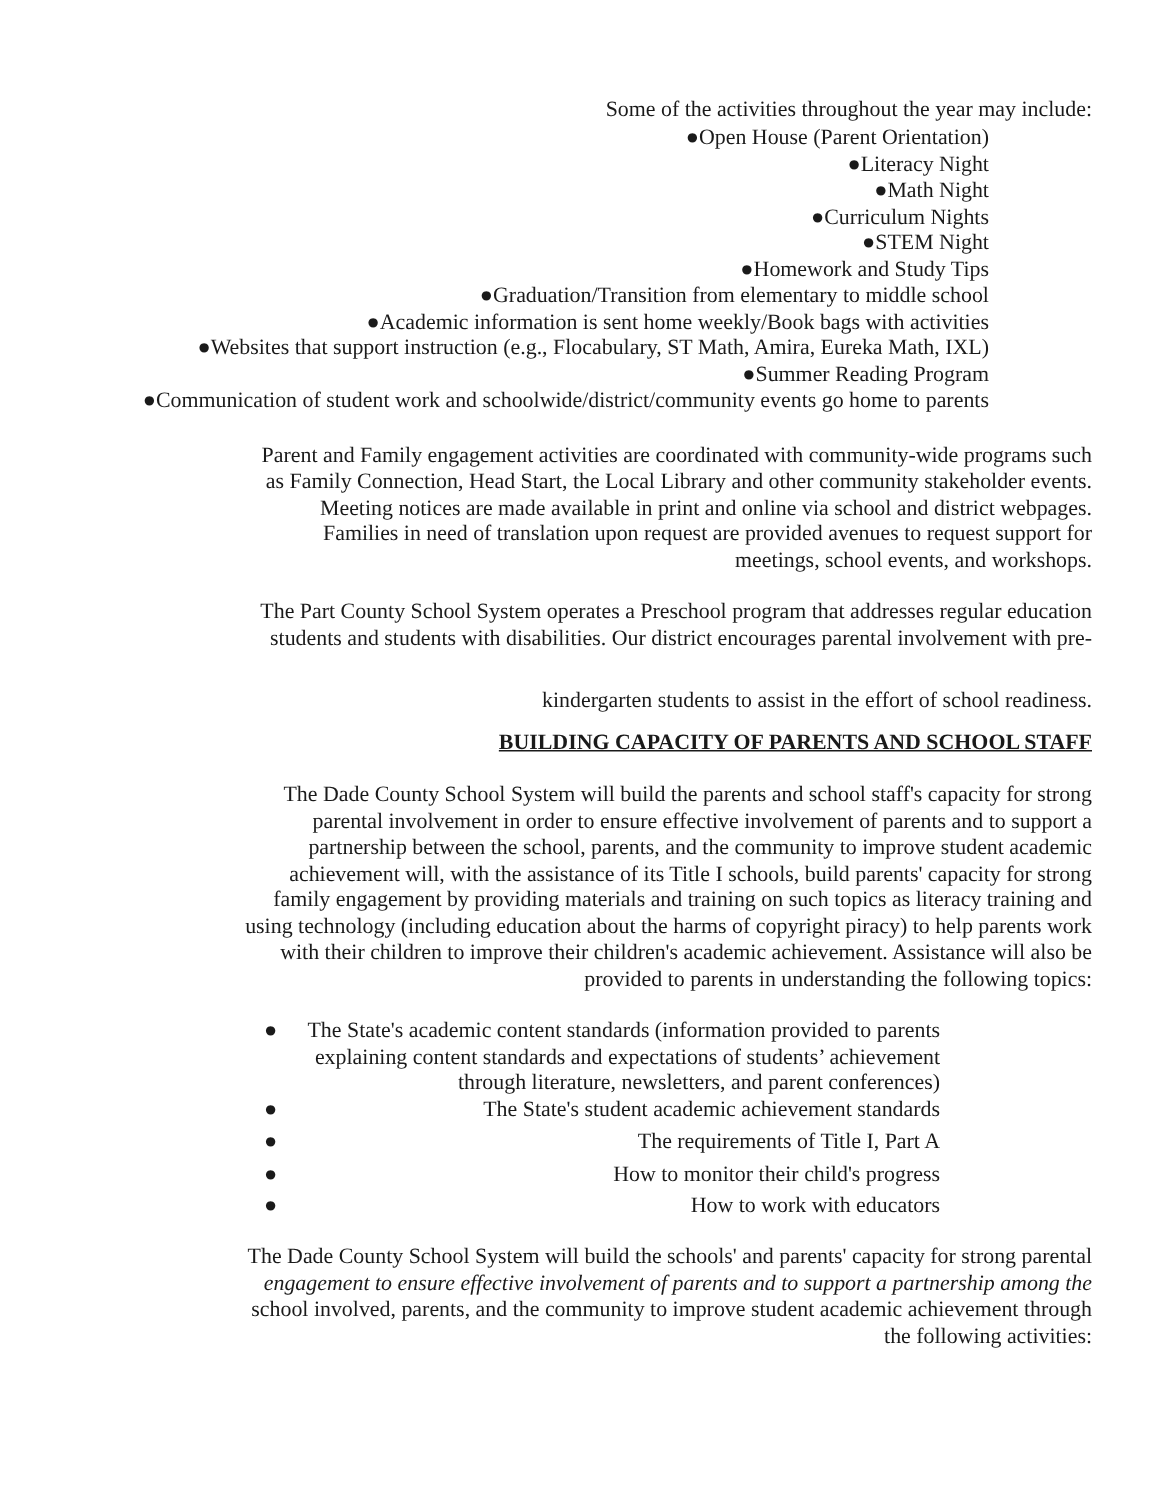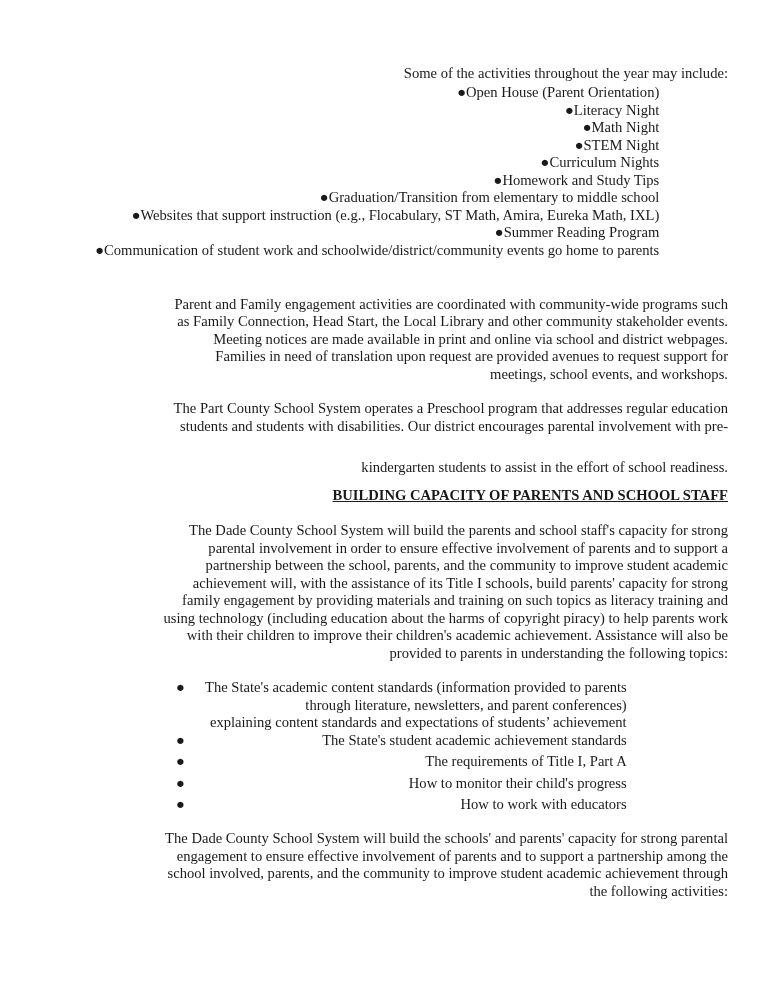--- a/index.html
+++ b/index.html
@@ -22,24 +22,25 @@
 <body>
 
 <div class="page">
 
   <p class="abs" style="top:60px;">Some of the activities throughout the year may include:</p>
 
   <ul class="bul1" style="top:80px;">
     <li><span class="dot">●</span><span>Open House (Parent Orientation)</span></li>
     <li><span class="dot">●</span><span>Literacy Night</span></li>
     <li><span class="dot">●</span><span>Math Night</span></li>
+    <li><span class="dot">●</span><span>Curriculum Nights</span></li>
     <li><span class="dot">●</span><span>STEM Night</span></li>
-    <li><span class="dot">●</span><span>Curriculum Nights</span></li>
     <li><span class="dot">●</span><span>Homework and Study Tips</span></li>
     <li><span class="dot">●</span><span>Graduation/Transition from elementary to middle school</span></li>
+    <li><span class="dot">●</span><span>Academic information is sent home weekly/Book bags with activities</span></li>
     <li><span class="dot">●</span><span>Websites that support instruction (e.g., Flocabulary, ST Math, Amira, Eureka Math, IXL)</span></li>
     <li><span class="dot">●</span><span>Summer Reading Program</span></li>
     <li><span class="dot">●</span><span>Communication of student work and schoolwide/district/community events go home to parents</span></li>
   </ul>
 
   <div>
     <p class="abs" style="top:291px;">Parent and Family engagement activities are coordinated with community-wide programs such</p>
     <p class="abs" style="top:308px;">as Family Connection, Head Start, the Local Library and other community stakeholder events.</p>
     <p class="abs" style="top:326px;">Meeting notices are made available in print and online via school and district webpages.</p>
     <p class="abs" style="top:343px;">Families in need of translation upon request are provided avenues to request support for</p>
@@ -62,22 +63,22 @@
     <p class="abs" style="top:587px;">family engagement by providing materials and training on such topics as literacy training and</p>
     <p class="abs" style="top:605px;">using technology (including education about the harms of copyright piracy) to help parents work</p>
     <p class="abs" style="top:622px;">with their children to improve their children's academic achievement. Assistance will also be</p>
     <p class="abs" style="top:640px;">provided to parents in understanding the following topics:</p>
   </div>
 
   <ul class="bul2" style="top:675px;">
     <li>
       <span class="dot2">●</span>
       <div>The State's academic content standards (information provided to parents</div>
+      <div>explaining content standards and expectations of students’ achievement</div>
       <div>through literature, newsletters, and parent conferences)</div>
-      <div>explaining content standards and expectations of students’ achievement</div>
     </li>
     <li style="margin-top:0px;">
       <span class="dot2">●</span>
       <div>The State's student academic achievement standards</div>
     </li>
     <li style="margin-top:4px;">
       <span class="dot2">●</span>
       <div>The requirements of Title I, Part A</div>
     </li>
     <li style="margin-top:4px;">
@@ -85,18 +86,18 @@
       <div>How to monitor their child's progress</div>
     </li>
     <li style="margin-top:4px;">
       <span class="dot2">●</span>
       <div>How to work with educators</div>
     </li>
   </ul>
 
   <div>
     <p class="abs" style="top:825px;">The Dade County School System will build the schools' and parents' capacity for strong parental</p>
-    <p class="abs" style="top:843px;">engagement to ensure effective involvement of parents and to support a partnership among the</p>
+    <p class="abs" style="top:843px;font-style:italic;">engagement to ensure effective involvement of parents and to support a partnership among the</p>
     <p class="abs" style="top:860px;">school involved, parents, and the community to improve student academic achievement through</p>
     <p class="abs" style="top:878px;">the following activities:</p>
   </div>
 
 </div>
 
 </body></html>

